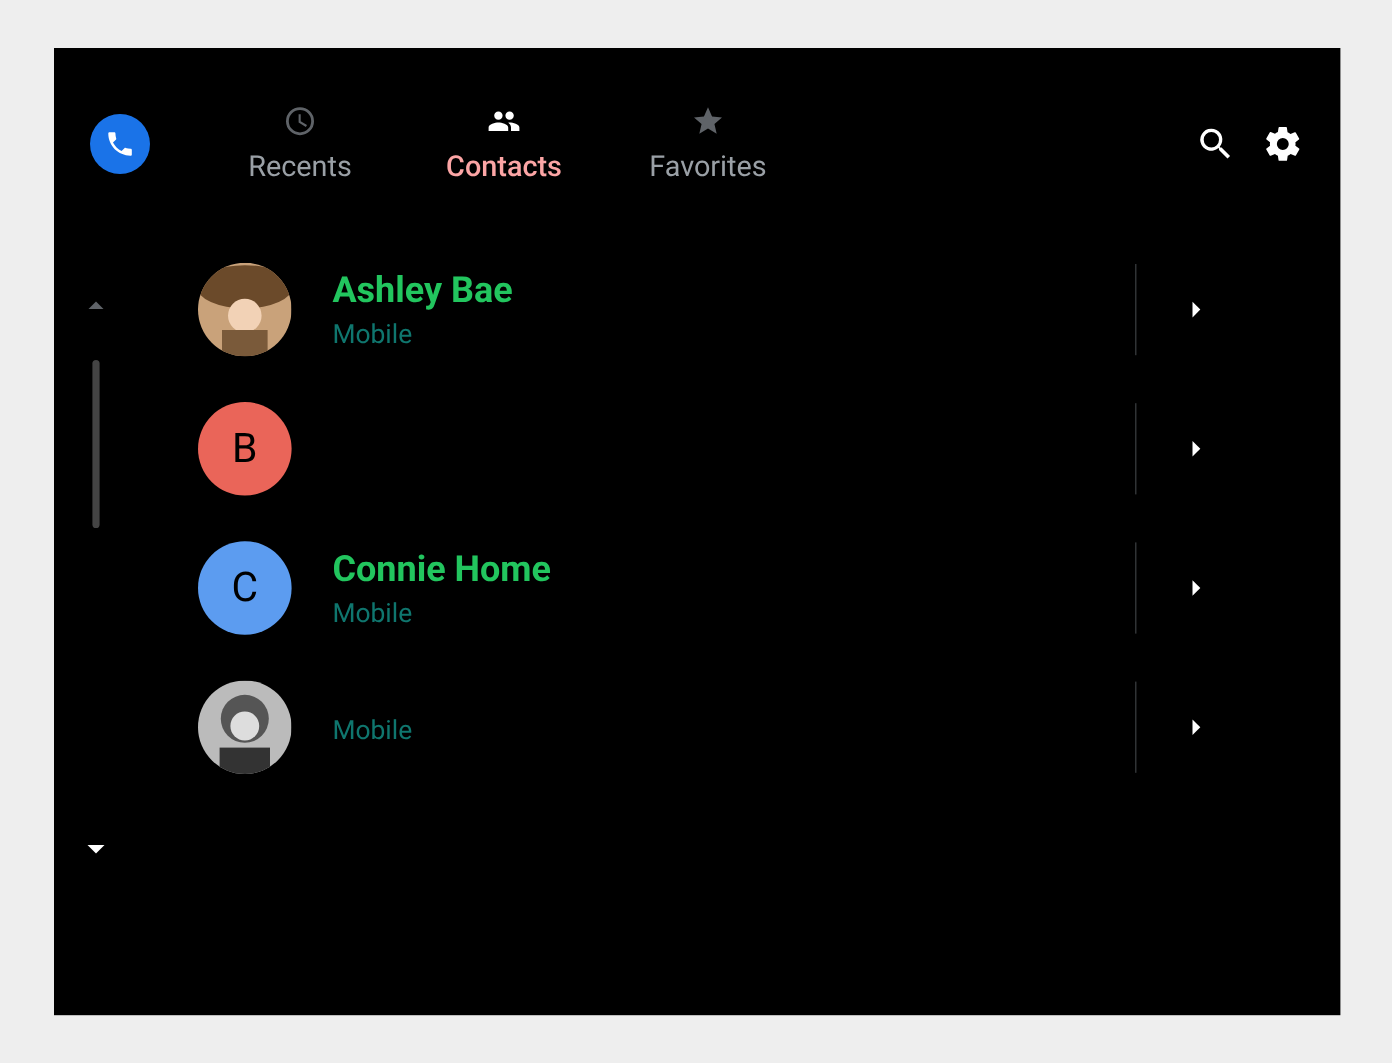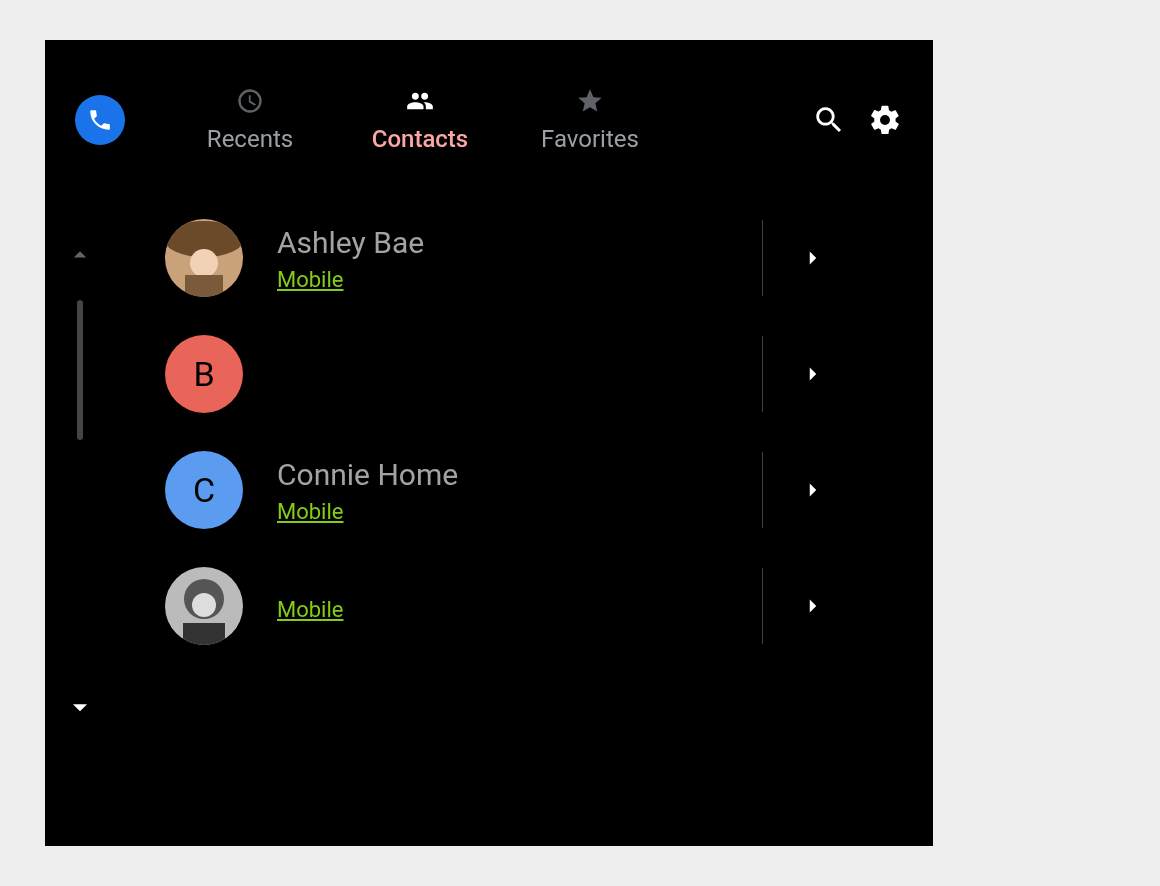--- a/index.html
+++ b/index.html
@@ -7,21 +7,21 @@
     width: 1160px;
     height: 886px;
     background: #eeeeee;
     font-family: Roboto, "Helvetica Neue", Arial, sans-serif;
     overflow: hidden;
   }
   .device {
     position: absolute;
     left: 45px;
     top: 40px;
-    width: 888px;
+    width: 1072px;
     height: 806px;
     background: #000000;
     overflow: hidden;
     color: #ffffff;
   }
 
   
   .header {
     display: flex;
     align-items: center;
@@ -144,30 +144,29 @@
   .avatar svg { width:100%; height:100%; }
   .info {
     margin-left: 34px;
     flex: 1;
     display: flex;
     flex-direction: column;
     justify-content: center;
   }
   .name {
     font-size: 30px;
-    color: #a3a3a3;
-    font-weight: 400;
+    color: #22c55e;
+    font-weight: 700;
     line-height:1.2;
   }
   .sub {
     font-size: 22px;
-    color: #84cc16;
+    color: #0f766e;
     margin-top: 6px;
     font-weight:400;
-    text-decoration:underline;
   }
   .row-divider {
     position: absolute;
     right: 130px;
     top: 20px;
     bottom: 20px;
     width: 1px;
     background: #3c4043;
   }
   .nav-arrow {

